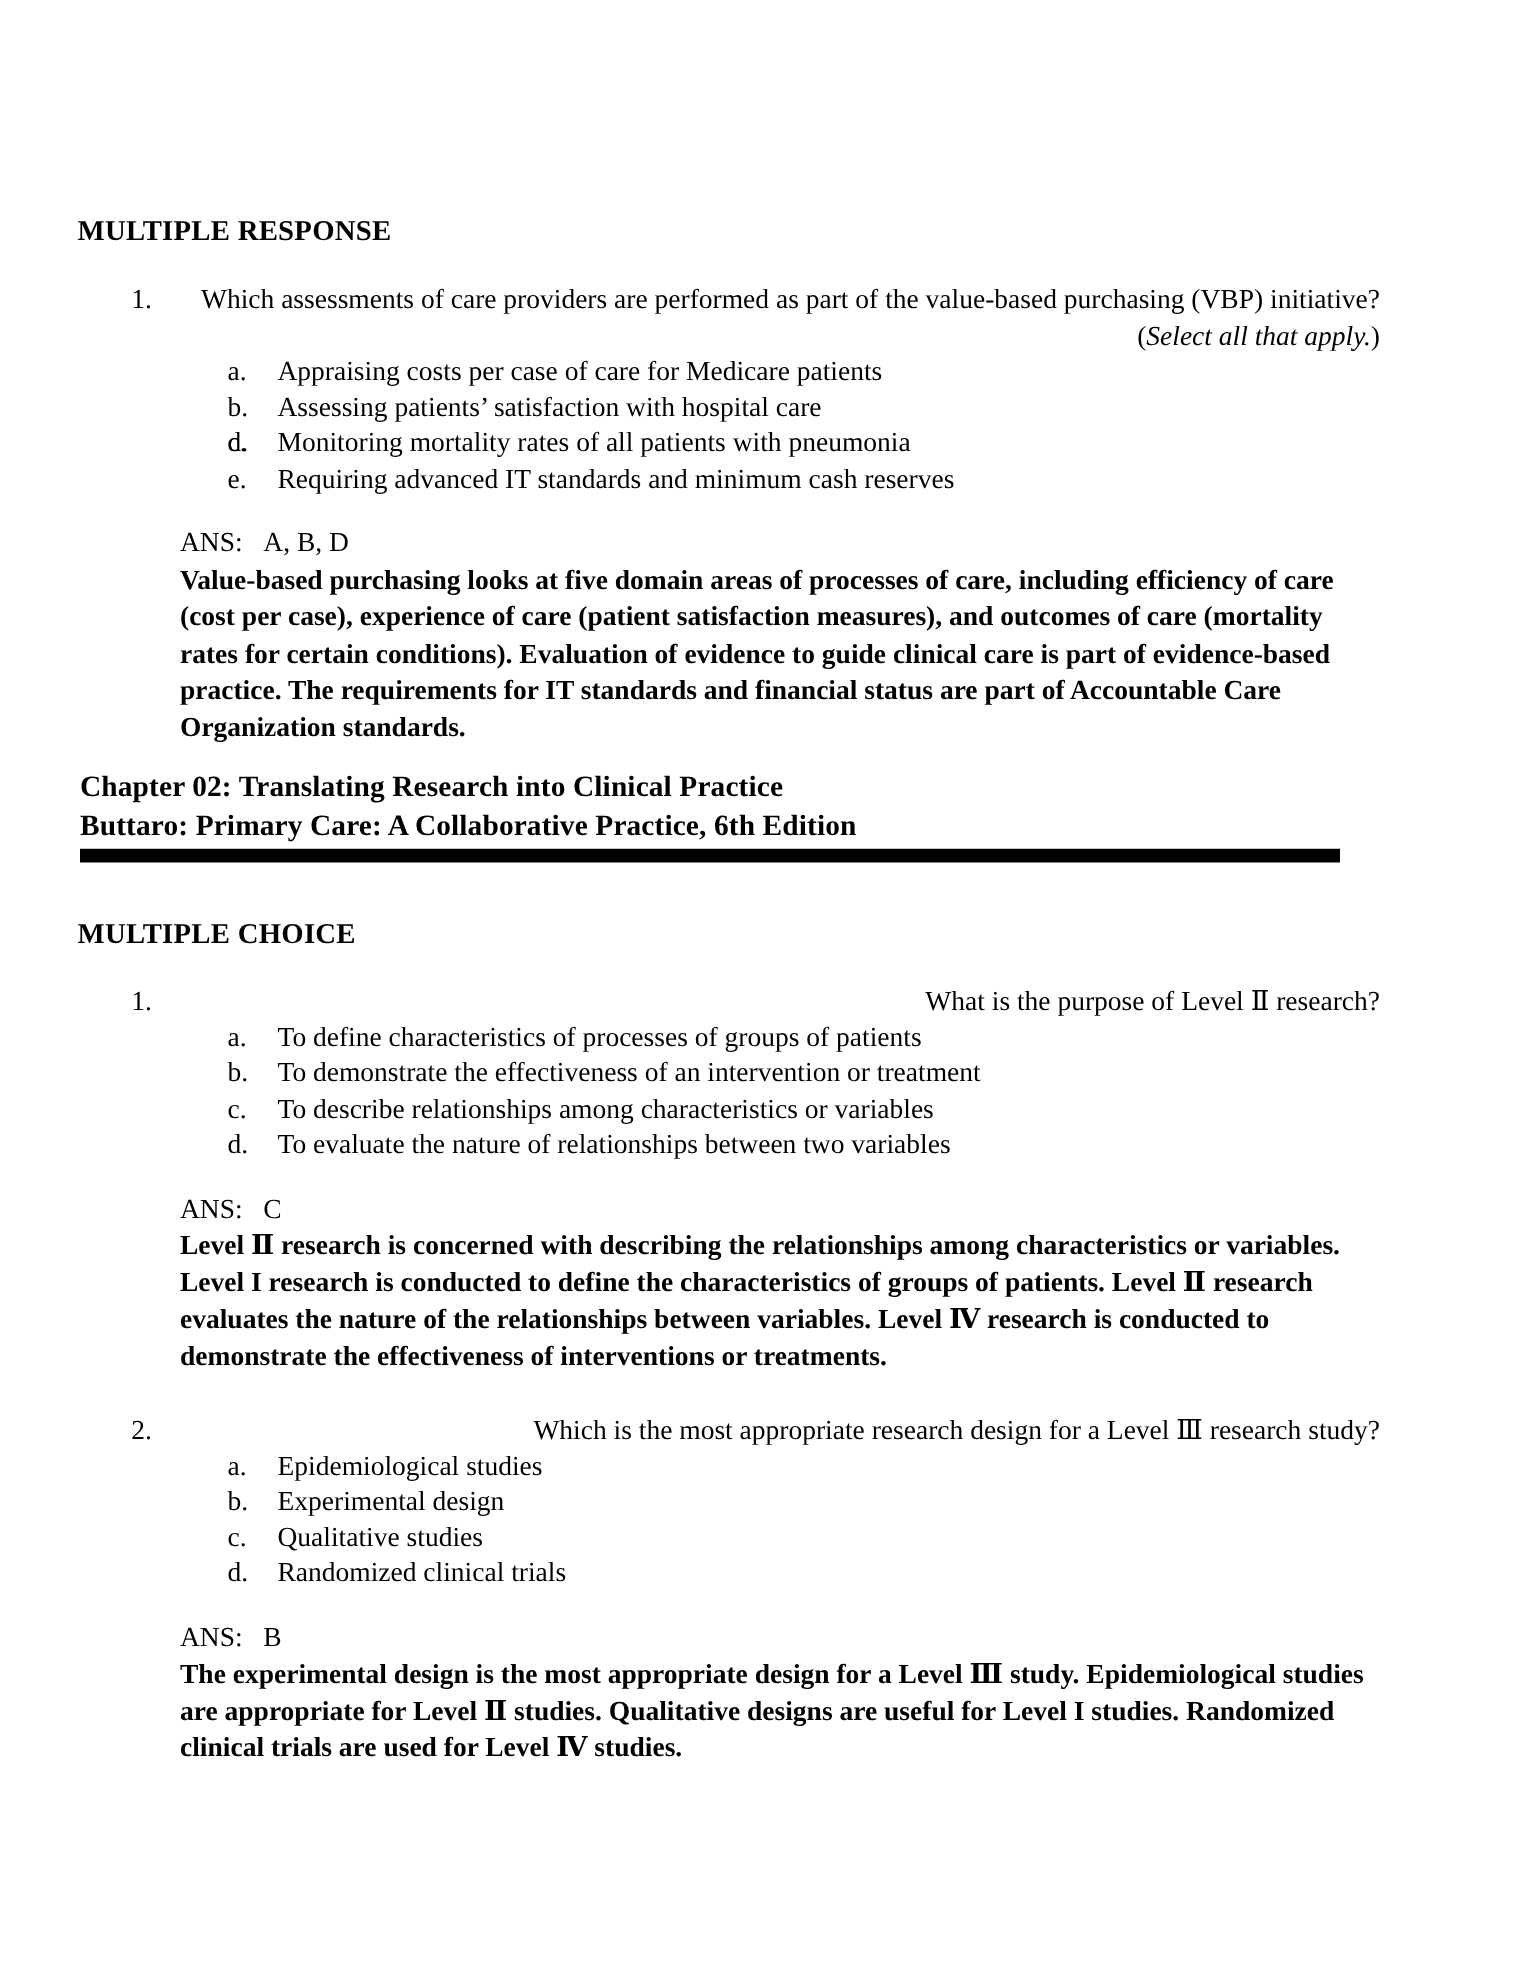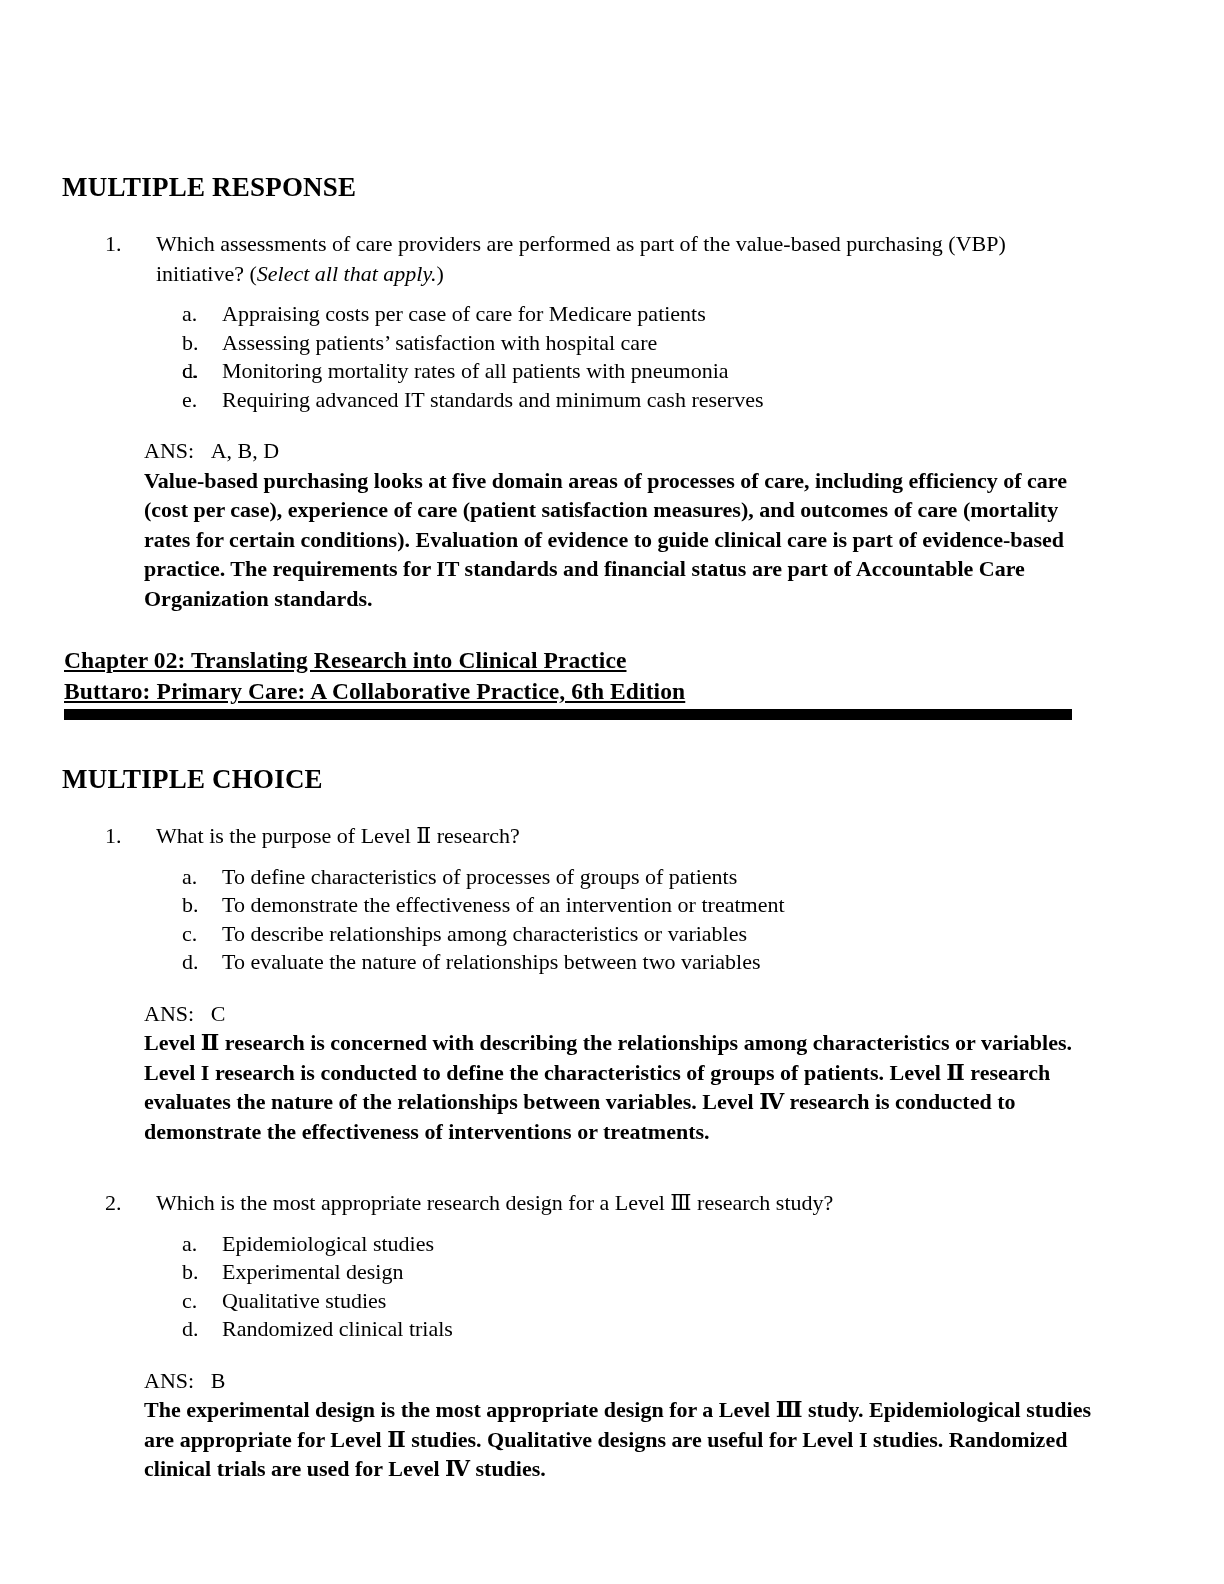--- a/index.html
+++ b/index.html
@@ -15,40 +15,41 @@
   }
   .page {
     width: 1224px;
     min-height: 1584px;
     box-sizing: border-box;
     padding: 172px 120px 60px 62px;
     position: relative;
   }
   .section-heading {
     font-weight: bold;
-    font-size: 27px;
+    font-size: 23px;
     letter-spacing: 0.2px;
     margin: 0 0 26px 0;
   }
   .q-block {
     margin: 0 0 0 0;
     position: relative;
     padding-left: 82px;
   }
   .q-num {
     position: absolute;
     left: 43px;
     top: 0;
     font-size: 22px;
     line-height: 30px;
   }
   .q-text {
     font-size: 22px;
     line-height: 29.5px;
-    margin: 12px;
+    margin: 0;
+    text-align: right;
   }
   .q-text em {
     font-style: italic;
   }
   .options {
     list-style: none;
     margin: 0;
     padding: 0 0 0 38px;
   }
   .options li {
@@ -71,23 +72,22 @@
     white-space: pre;
   }
   .rationale {
     font-size: 22px;
     line-height: 29.5px;
     margin: 0;
     text-align: left;
     font-weight: bold;
   }
   .chapter-block {
-    margin-top: 32px;
+    margin-top: 19px;
     margin-left: 2px;
-    text-decoration: underline;
   }
   .chapter-line {
     font-weight: bold;
     font-size: 23.5px;
     line-height: 31px;
     letter-spacing: 0.1px;
   }
   .rule {
     height: 11px;
     background: #000000;

